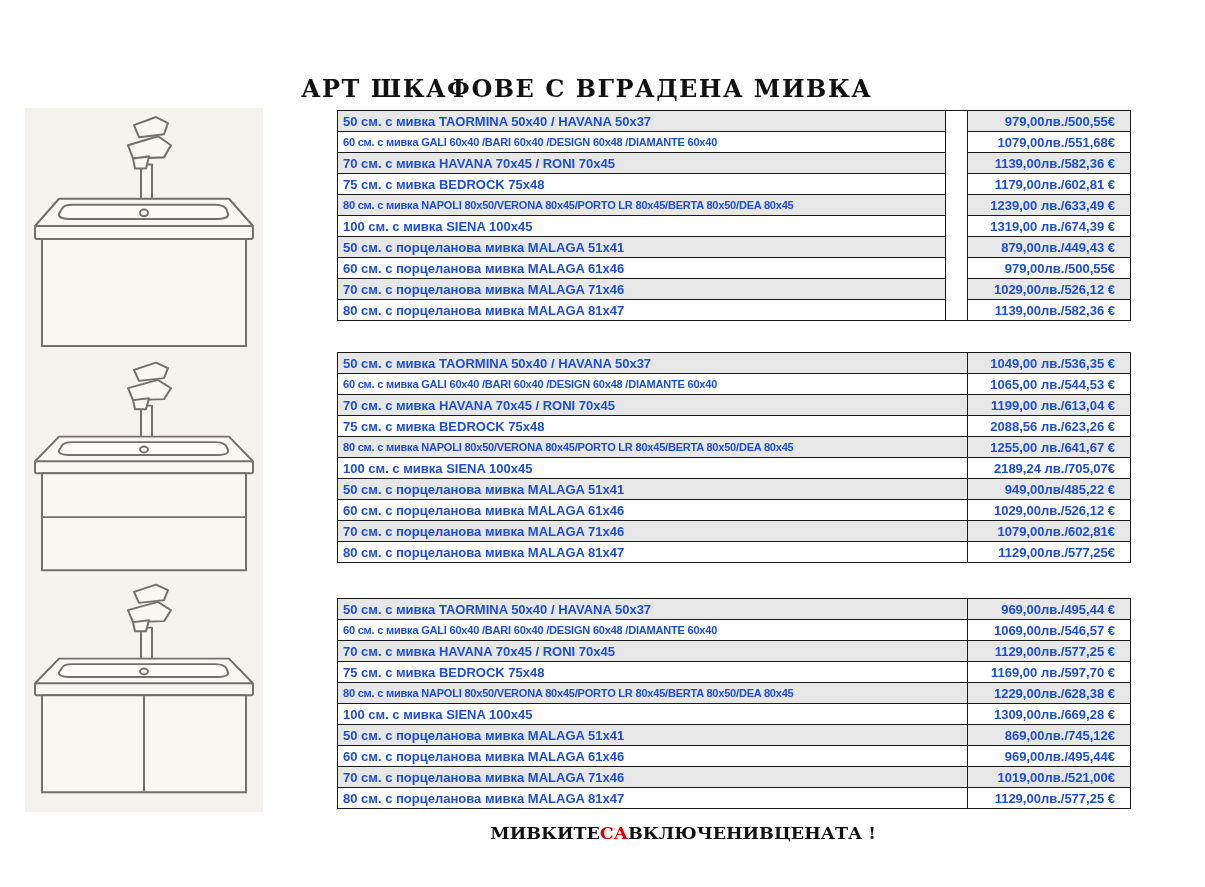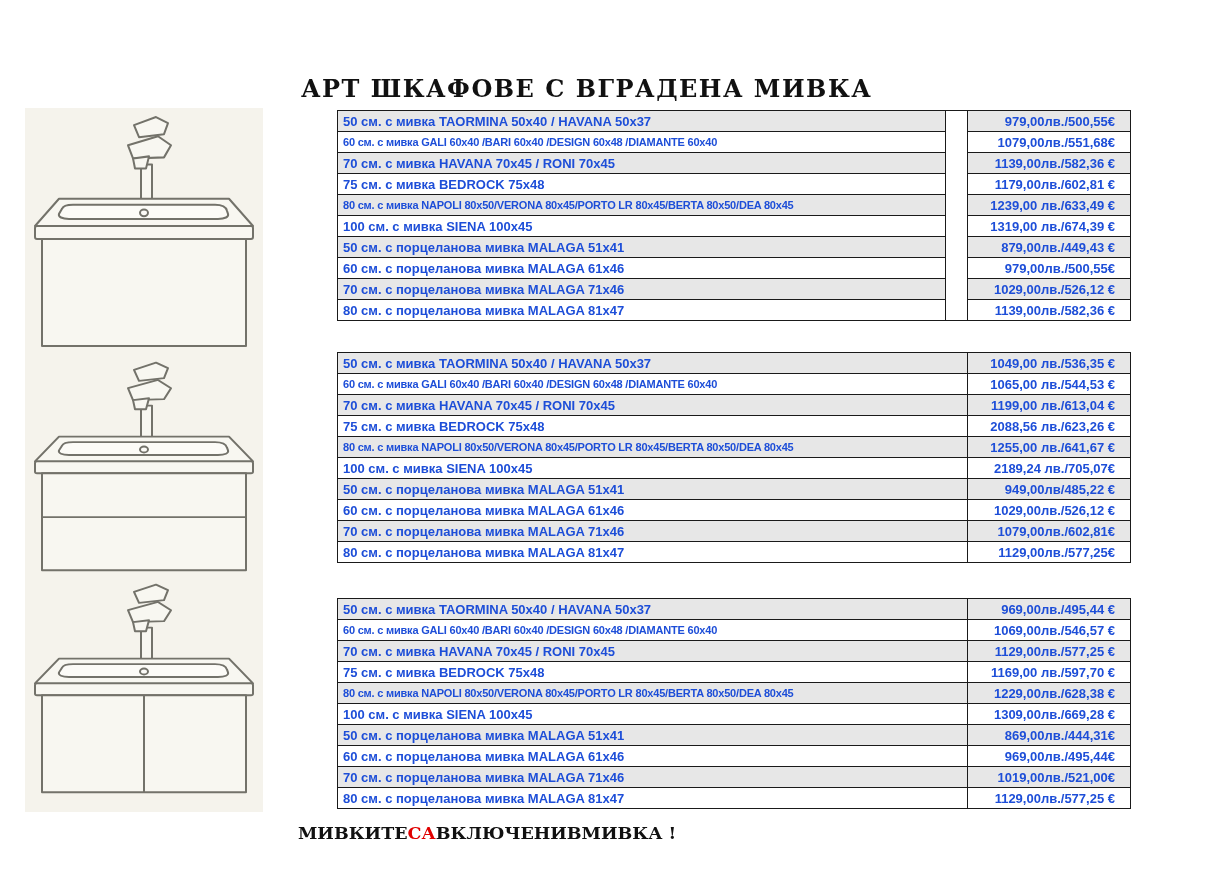--- a/index.html
+++ b/index.html
@@ -51,21 +51,21 @@
   td.lbl.sm{font-size:11px;letter-spacing:-0.2px;}
   td.prc{text-align:right;padding-right:15px;color:var(--red);}
   
   .gap-overlay{
     position:absolute;top:1px;bottom:1px;left:608px;width:22px;
     background:#ffffff;border-left:1.4px solid var(--bord);
   }
   
   .footer{
     position:absolute;left:298px;top:823px;width:578px;
-    display:flex;justify-content:flex-start;align-items:baseline;
+    display:flex;justify-content:flex-end;align-items:baseline;
     font-family:"DejaVu Serif","Liberation Serif",serif;
     font-weight:700;font-size:17.5px;color:#111111;white-space:nowrap;
   }
   .footer .red{color:var(--red);}
 </style>
 </head>
 <body>
 
 <div class="sheet">
 
@@ -247,21 +247,21 @@
         <tr>
             <td class="lbl sm">80 см. с мивка NAPOLI 80x50/VERONA 80x45/PORTO LR 80x45/BERTA 80x50/DEA 80x45</td>
             <td class="prc">1229,00лв./628,38 €</td>
           </tr>
         <tr>
             <td class="lbl">100 см. с мивка SIENA 100x45</td>
             <td class="prc">1309,00лв./669,28 €</td>
           </tr>
         <tr>
             <td class="lbl">50 см. с порцеланова мивка MALAGA 51x41</td>
-            <td class="prc">869,00лв./444,31€</td>
+            <td class="prc">869,00лв./745,12€</td>
           </tr>
         <tr>
             <td class="lbl">60 см. с порцеланова мивка MALAGA 61x46</td>
             <td class="prc">969,00лв./495,44€</td>
           </tr>
         <tr>
             <td class="lbl">70 см. с порцеланова мивка MALAGA 71x46</td>
             <td class="prc">1019,00лв./521,00€</td>
           </tr>
         <tr>
@@ -270,16 +270,16 @@
           </tr>
       </tbody>
     </table>
   </div>
 
   <div class="footer">
     <span>МИВКИТЕ</span>
     <span class="red">СА</span>
     <span>ВКЛЮЧЕНИ</span>
     <span>В</span>
-    <span>МИВКА !</span>
+    <span>ЦЕНАТА !</span>
   </div>
 
 </div>
 
 </body></html>

